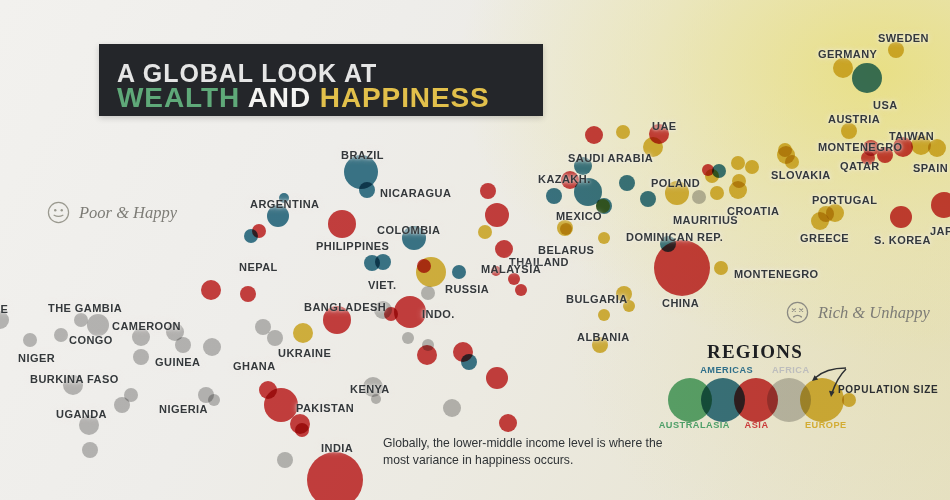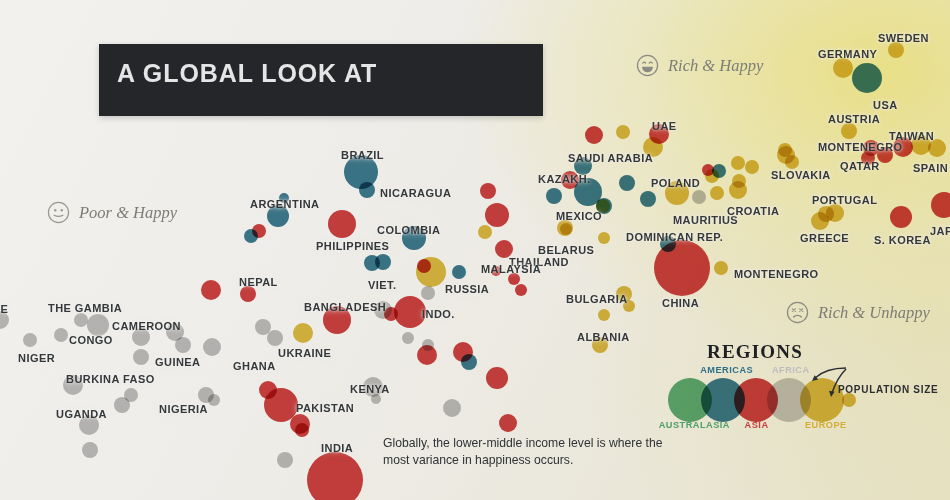--- a/index.html
+++ b/index.html
@@ -188,27 +188,27 @@
       <div class="bubble" style="left: 911px; top: 135px; height: 20px; width: 20px; background: rgb(221, 187, 66); mix-blend-mode: multiply;"></div>
       <div class="bubble" style="left: 890px; top: 206px; height: 22px; width: 22px; background: rgb(207, 66, 66); mix-blend-mode: multiply;"></div>
       <div class="bubble" style="left: 931px; top: 192px; height: 26px; width: 26px; background: rgb(207, 66, 66); mix-blend-mode: multiply;"></div>
     </div>
 
   <div id="labels-layer">
       <div class="clabel" style="left: -8px; top: 303px;">UE</div>
       <div class="clabel" style="left: 18px; top: 352px;">NIGER</div>
       <div class="clabel" style="left: 48px; top: 302px;">THE GAMBIA</div>
       <div class="clabel" style="left: 69px; top: 334px;">CONGO</div>
-      <div class="clabel" style="left: 30px; top: 373px; margin-left: 36px;">BURKINA FASO</div>
+      <div class="clabel" style="left: 30px; top: 373px;">BURKINA FASO</div>
       <div class="clabel" style="left: 56px; top: 408px;">UGANDA</div>
       <div class="clabel" style="left: 112px; top: 320px;">CAMEROON</div>
       <div class="clabel" style="left: 155px; top: 356px;">GUINEA</div>
       <div class="clabel" style="left: 159px; top: 403px;">NIGERIA</div>
       <div class="clabel" style="left: 233px; top: 360px;">GHANA</div>
-      <div class="clabel" style="left: 191px; top: 276px; padding-left: 48px;">NEPAL</div>
+      <div class="clabel" style="left: 191px; top: 261px; padding-left: 48px;">NEPAL</div>
       <div class="clabel" style="left: 304px; top: 301px;">BANGLADESH</div>
       <div class="clabel" style="left: 278px; top: 347px;">UKRAINE</div>
       <div class="clabel" style="left: 296px; top: 402px;">PAKISTAN</div>
       <div class="clabel" style="left: 350px; top: 383px;">KENYA</div>
       <div class="clabel" style="left: 321px; top: 442px;">INDIA</div>
       <div class="clabel" style="left: 250px; top: 198px;">ARGENTINA</div>
       <div class="clabel" style="left: 316px; top: 240px;">PHILIPPINES</div>
       <div class="clabel" style="left: 341px; top: 149px;">BRAZIL</div>
       <div class="clabel" style="left: 380px; top: 187px;">NICARAGUA</div>
       <div class="clabel" style="left: 377px; top: 224px;">COLOMBIA</div>
@@ -240,31 +240,25 @@
       <div class="clabel" style="left: 818px; top: 141px;">MONTENEGRO</div>
       <div class="clabel" style="left: 840px; top: 160px;">QATAR</div>
       <div class="clabel" style="left: 889px; top: 130px;">TAIWAN</div>
       <div class="clabel" style="left: 913px; top: 162px;">SPAIN</div>
       <div class="clabel" style="left: 874px; top: 234px;">S. KOREA</div>
       <div class="clabel" style="left: 930px; top: 225px;">JAP</div>
     </div>
 
   <div id="title-plate">
     <div id="title-line1">A GLOBAL LOOK AT</div>
+    <div id="title-line2">
+      <span class="t-wealth">WEALTH</span><span class="t-and"> AND </span><span class="t-happiness">HAPPINESS</span>
+    </div>
   </div>
 
-  <div class="quad" id="quad-rich-happy" style="left:636px;top:54px;">
-    <svg class="quad-face" viewBox="0 0 24 24">
-      <circle cx="12" cy="12" r="10.5" fill="none" stroke="#8b8a83" stroke-width="1.3"></circle>
-      <path d="M7 9.5 q1.6 -2 3.2 0" fill="none" stroke="#8b8a83" stroke-width="1.3" stroke-linecap="round"></path>
-      <path d="M13.8 9.5 q1.6 -2 3.2 0" fill="none" stroke="#8b8a83" stroke-width="1.3" stroke-linecap="round"></path>
-      <path d="M6.3 13.4 h11.4 a5.7 5.7 0 0 1 -11.4 0 z" fill="#8b8a83"></path>
-    </svg>
-    <span class="quad-text">Rich &amp; Happy</span>
-  </div>
 
   <div class="quad" id="quad-rich-unhappy" style="left:786px;top:301px;">
     <svg class="quad-face" viewBox="0 0 24 24">
       <circle cx="12" cy="12" r="10.5" fill="none" stroke="#8b8a83" stroke-width="1.3"></circle>
       <path d="M6.6 8.2 l3.2 2.6 M9.8 8.2 l-3.2 2.6" stroke="#8b8a83" stroke-width="1.15" stroke-linecap="round"></path>
       <path d="M14.2 8.2 l3.2 2.6 M17.4 8.2 l-3.2 2.6" stroke="#8b8a83" stroke-width="1.15" stroke-linecap="round"></path>
       <path d="M8 16.6 q4 -3.2 8 0" fill="none" stroke="#8b8a83" stroke-width="1.5" stroke-linecap="round"></path>
     </svg>
     <span class="quad-text">Rich &amp; Unhappy</span>
   </div>

